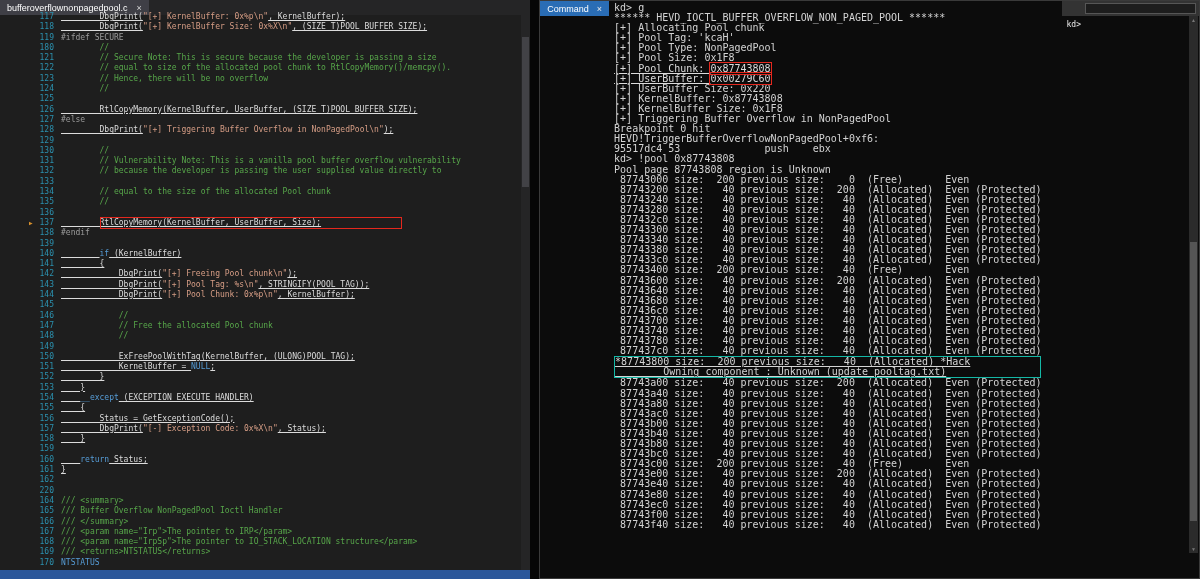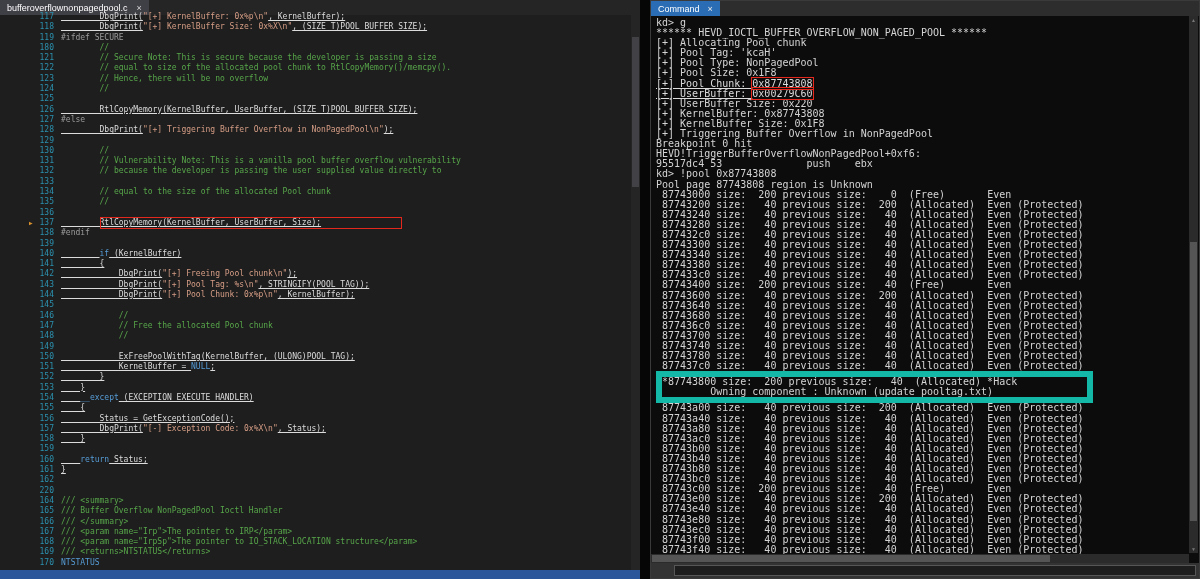--- a/index.html
+++ b/index.html
@@ -1,46 +1,46 @@
 <!DOCTYPE html>
 <html><head>
 <meta charset="utf-8">
 <style>
   * { margin:0; padding:0; box-sizing:border-box; }
   html,body { width:1200px; height:579px; background:#111; overflow:hidden; }
   .screen { display:flex; width:1200px; height:579px; font-family:"Liberation Sans",sans-serif; }
 
   
-  .editor-pane { width:640px; height:100%; background:#1e1e1e; position:relative; display:flex; flex-direction:column; }
+  .editor-pane { width:582px; height:100%; background:#1e1e1e; position:relative; display:flex; flex-direction:column; }
   .tab-bar { height:15px; background:#252526; display:flex; align-items:stretch; flex:none; }
   .tab { background:#3f3f46; color:#ffffff; font-size:9px; display:flex; align-items:center; padding:0 7px; gap:9px; }
   .tab .close { font-size:9px; color:#d8d8d8; cursor:pointer; }
   .code-area { flex:1; overflow:hidden; position:relative; font-family:"DejaVu Sans Mono",monospace; font-size:8px; line-height:10.3px; margin-top:-3px; }
   .code-line { display:flex; white-space:pre; position:relative; height:10.3px;margin-left:28px; }
   .gutter { width:11px; flex:none; color:#d7902c; font-size:6px; line-height:10.3px; text-align:left; padding-left:1px; }
   .lnum { width:22px; flex:none; text-align:right; color:#2b91af; padding-right:7px; }
   .code-text { white-space:pre; }
   .tok-p { color:#dcdcdc;text-decoration:underline; } .tok-c { color:#57a64a; } .tok-s { color:#d69d85; }
   .tok-k { color:#569cd6; } .tok-pp { color:#9b9b9b; }
   .code-redbox { position:absolute; left:72px; top:-1px; width:302px; height:12px; border:1px solid #e5281e; pointer-events:none; }
   .editor-scrollbar { position:absolute; right:0; top:15px; bottom:9px; width:9px; background:#252526; }
   .editor-scrollbar .thumb { position:absolute; top:4%; height:27%; left:1px; right:1px; background:#424246; }
   .status-strip { height:9px; background:#2b579a; flex:none; }
 
   .gap { width:10px; background:#060606; }
 
   
-  .debugger-pane { flex:1; background:#0c0c0c; position:relative; display:flex; flex-direction:column; border:1px solid #3a3a3a; }
+  .debugger-pane { flex:1; background:#0c0c0c; position:relative; display:flex; flex-direction:row; border:1px solid #3a3a3a; }
   .dbg-tabbar { height:15px; background:#2d2d2d; display:flex; align-items:stretch; flex:none; }
   .dbg-tab { background:#2a6db5; color:#ffffff; font-size:9px; display:flex; align-items:center; padding:0 7px; gap:8px; }
   .dbg-tab .close { font-size:9px; color:#eaeaea; cursor:pointer; }
   .console { flex:1; overflow:hidden; font-family:"DejaVu Sans Mono",monospace; font-size:10px; line-height:10.1px; color:#d4d4d4; padding:2px 10px 0 5px; white-space:pre; }
   .con-line { height:10.1px; white-space:pre; }
   .tok-rb { color:#dcdcdc; outline:1px solid #e5281e; }
-  .con-redbox { border:6px solid #14b8a6; width:fit-content; padding-right:70px; }
+  .con-redbox { border:1px solid #14b8a6; width:fit-content; padding-right:70px;text-decoration:underline; }
   .dbg-vscroll { position:absolute; right:1px; top:15px; bottom:25px; width:9px; background:#2b2b2b; }
   .dbg-vscroll .arrow { position:absolute; left:0; width:9px; height:8px; color:#777; font-size:5px; text-align:center; line-height:8px; }
   .dbg-vscroll .arrow.up { top:0; } .dbg-vscroll .arrow.down { bottom:0; }
   .dbg-vscroll .thumb { position:absolute; left:1px; right:1px; top:42%; height:52%; background:#555; }
   .dbg-hscroll { height:9px; margin-right:10px; background:#2b2b2b; flex:none; position:relative; }
   .dbg-hscroll .thumb { position:absolute; left:1px; top:1px; bottom:1px; width:74%; background:#555; }
   .dbg-input-row { height:15px; flex:none; background:#333333; display:flex; align-items:center; gap:4px; padding:1px 3px; }
   .dbg-prompt { color:#e8e8e8; font:8px "DejaVu Sans Mono",monospace; padding-left:2px;margin-top:32px; }
   .dbg-input { flex:1; height:11px; background:#1d1d1d; border:1px solid #565656; color:#dddddd; font:8px "DejaVu Sans Mono",monospace; padding:0 2px; }
 </style>

